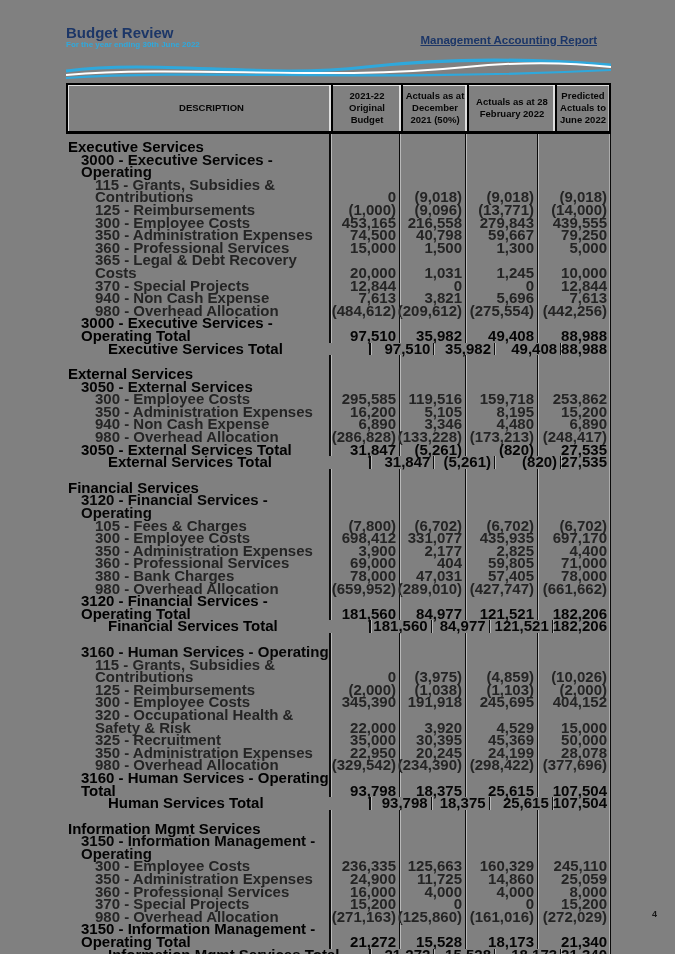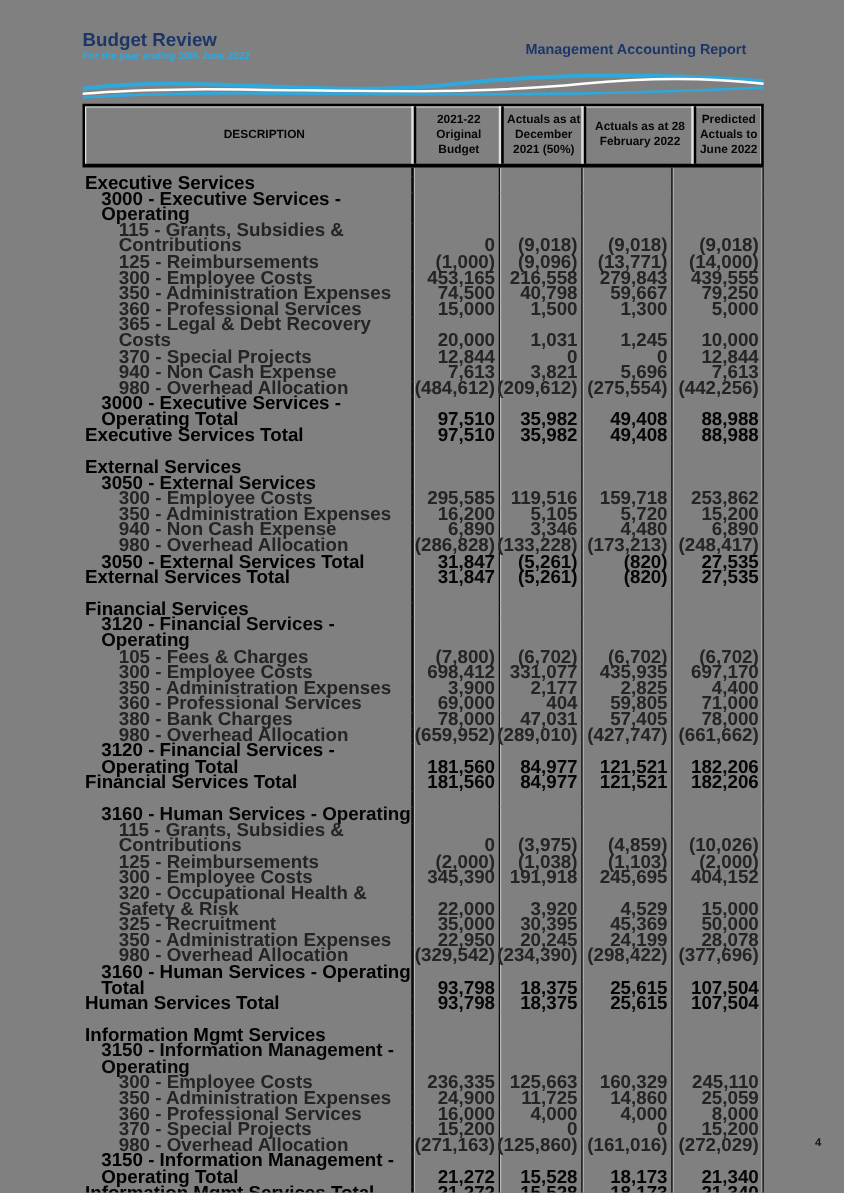--- a/index.html
+++ b/index.html
@@ -6,22 +6,22 @@
   body{
     width:675px;height:954px;
     background:#808080;
     font-family:"Liberation Sans", sans-serif;
     position:relative;overflow:hidden;
     -webkit-font-smoothing:antialiased;
   }
   .sheet{position:absolute;left:66px;top:26px;width:545px;}
   .org{color:#1c3667;font-weight:700;font-size:13.5px;line-height:15px;letter-spacing:.2px;}
   .sub{color:#1c3667;font-weight:700;font-size:15px;line-height:13px;}
-  .period{color:#2fa8dc;font-weight:700;font-style:italic;font-size:8px;line-height:11px;}
-  .rtitle{position:absolute;top:8px;right:14px;color:#1c3667;font-weight:700;font-size:11.5px;}
+  .period{color:#2fa8dc;font-weight:700;font-size:8px;line-height:11px;}
+  .rtitle{position:absolute;top:8px;right:14px;color:#1c3667;font-weight:700;font-size:11.5px;text-decoration:underline;}
   .wave{display:block;margin-top:5px;width:545px;height:26px;}
 
   .thead{
     display:flex;margin-top:2px;
     border:2px solid #000;border-bottom-width:3px;
     box-shadow:inset 1px 1px 0 rgba(255,255,255,.75), inset -1px 0 0 rgba(255,255,255,.4);
   }
   .th{
     box-sizing:border-box;display:flex;align-items:center;justify-content:center;
     text-align:center;font-weight:700;font-size:9.5px;line-height:12px;
@@ -46,21 +46,21 @@
   }
   .v0{width:70px;border-left-width:2px;}
   .v1{width:66px;}
   .v2{width:72px;}
   .v3{flex:1;border-right:1px solid #0a0a0a;box-shadow:inset 1px 0 0 rgba(255,255,255,.45), inset -1px 0 0 rgba(255,255,255,.35);}
   .det{color:#242424;}
   .sec .desc, .tot .desc{color:#000;}
   .grp .desc{padding-left:15px;}
   .det .desc{padding-left:29px;}
   .tot .desc{padding-left:15px;}
-  .sectot .desc{padding-left:2px;}
+  .sectot .desc{padding-left:2px;margin-left:40px;}
   .spacer{height:13px;}
   .top-spacer{height:7px;}
   .end-spacer{height:5px;}
 
   .pagenum{position:absolute;left:652px;top:909px;font-size:9px;font-weight:700;color:#161616;}
 </style>
 </head>
 <body>
 
 <div>
@@ -310,21 +310,21 @@
         </div>
         <div class="row det">
           <div class="c desc"><span>350 - Administration Expenses</span></div>
           <div class="c v v0">
             <span>16,200</span>
           </div>
           <div class="c v v1">
             <span>5,105</span>
           </div>
           <div class="c v v2">
-            <span>5,720</span>
+            <span>8,195</span>
           </div>
           <div class="c v v3">
             <span>15,200</span>
           </div>
         </div>
         <div class="row det">
           <div class="c desc"><span>940 - Non Cash Expense</span></div>
           <div class="c v v0">
             <span>6,890</span>
           </div>

